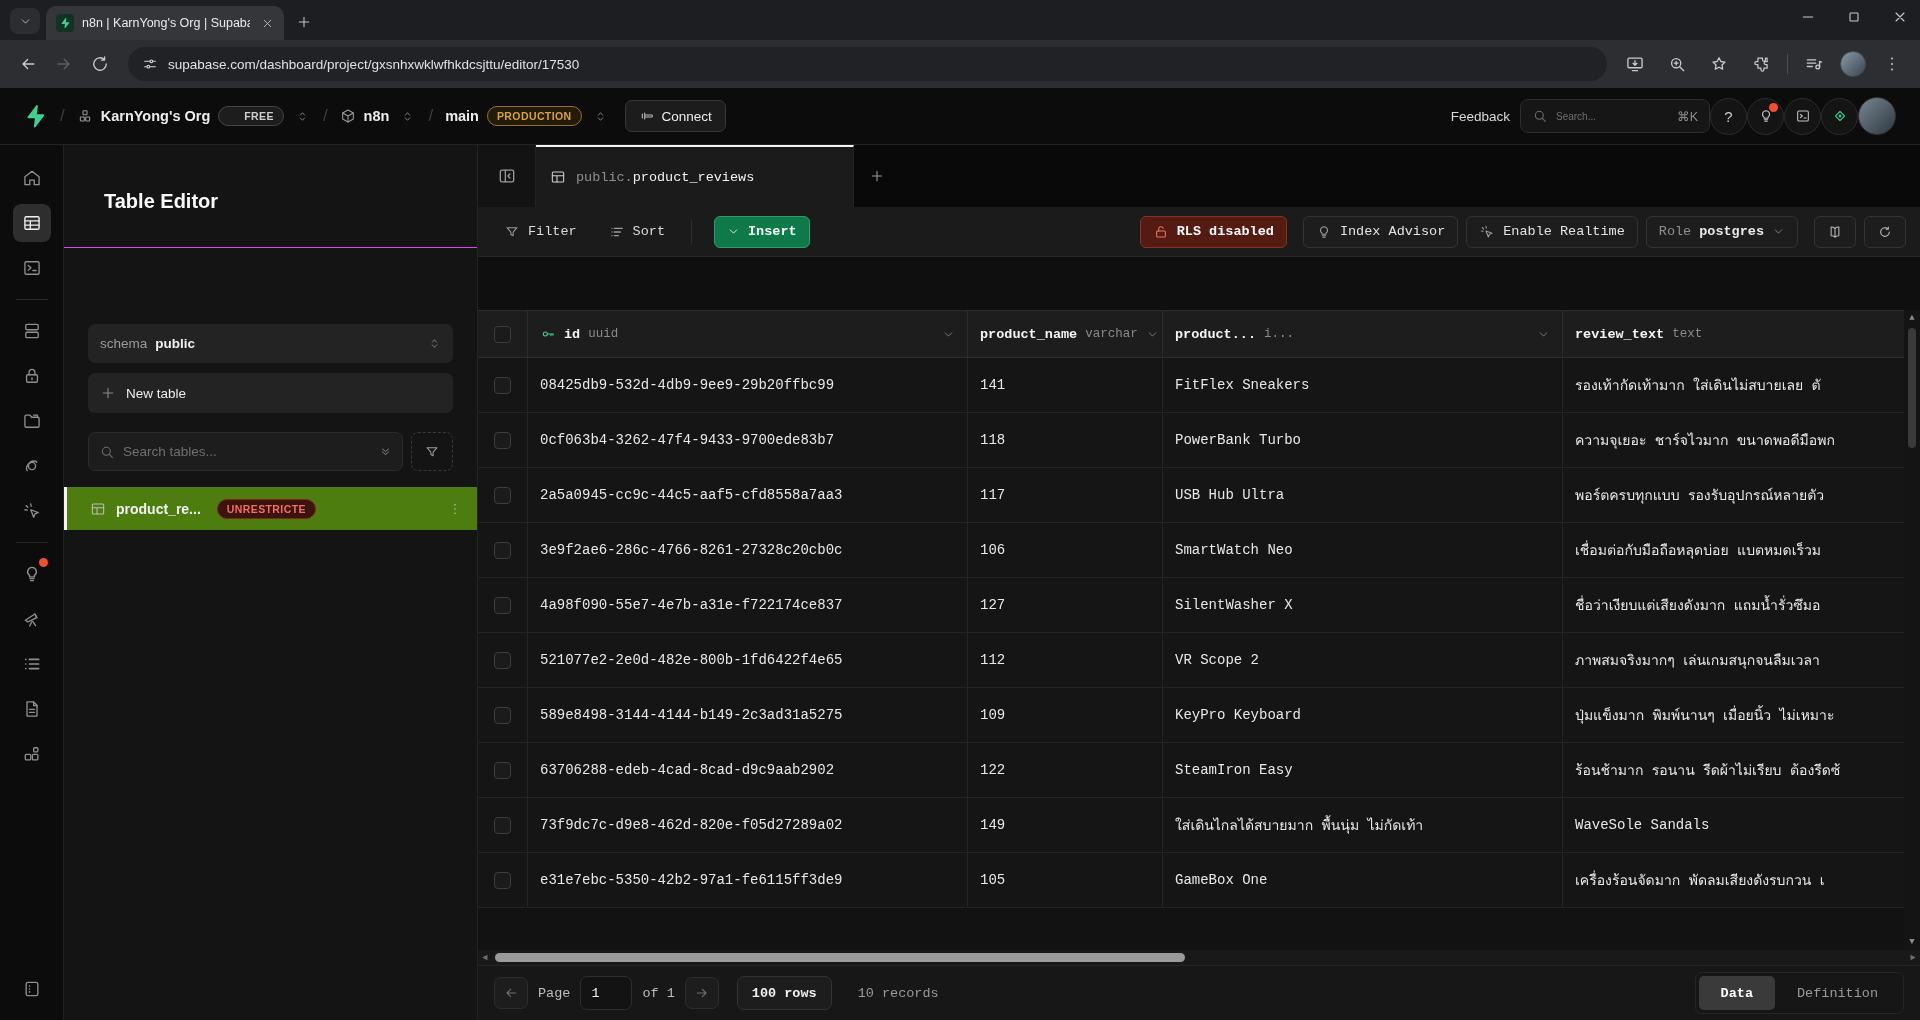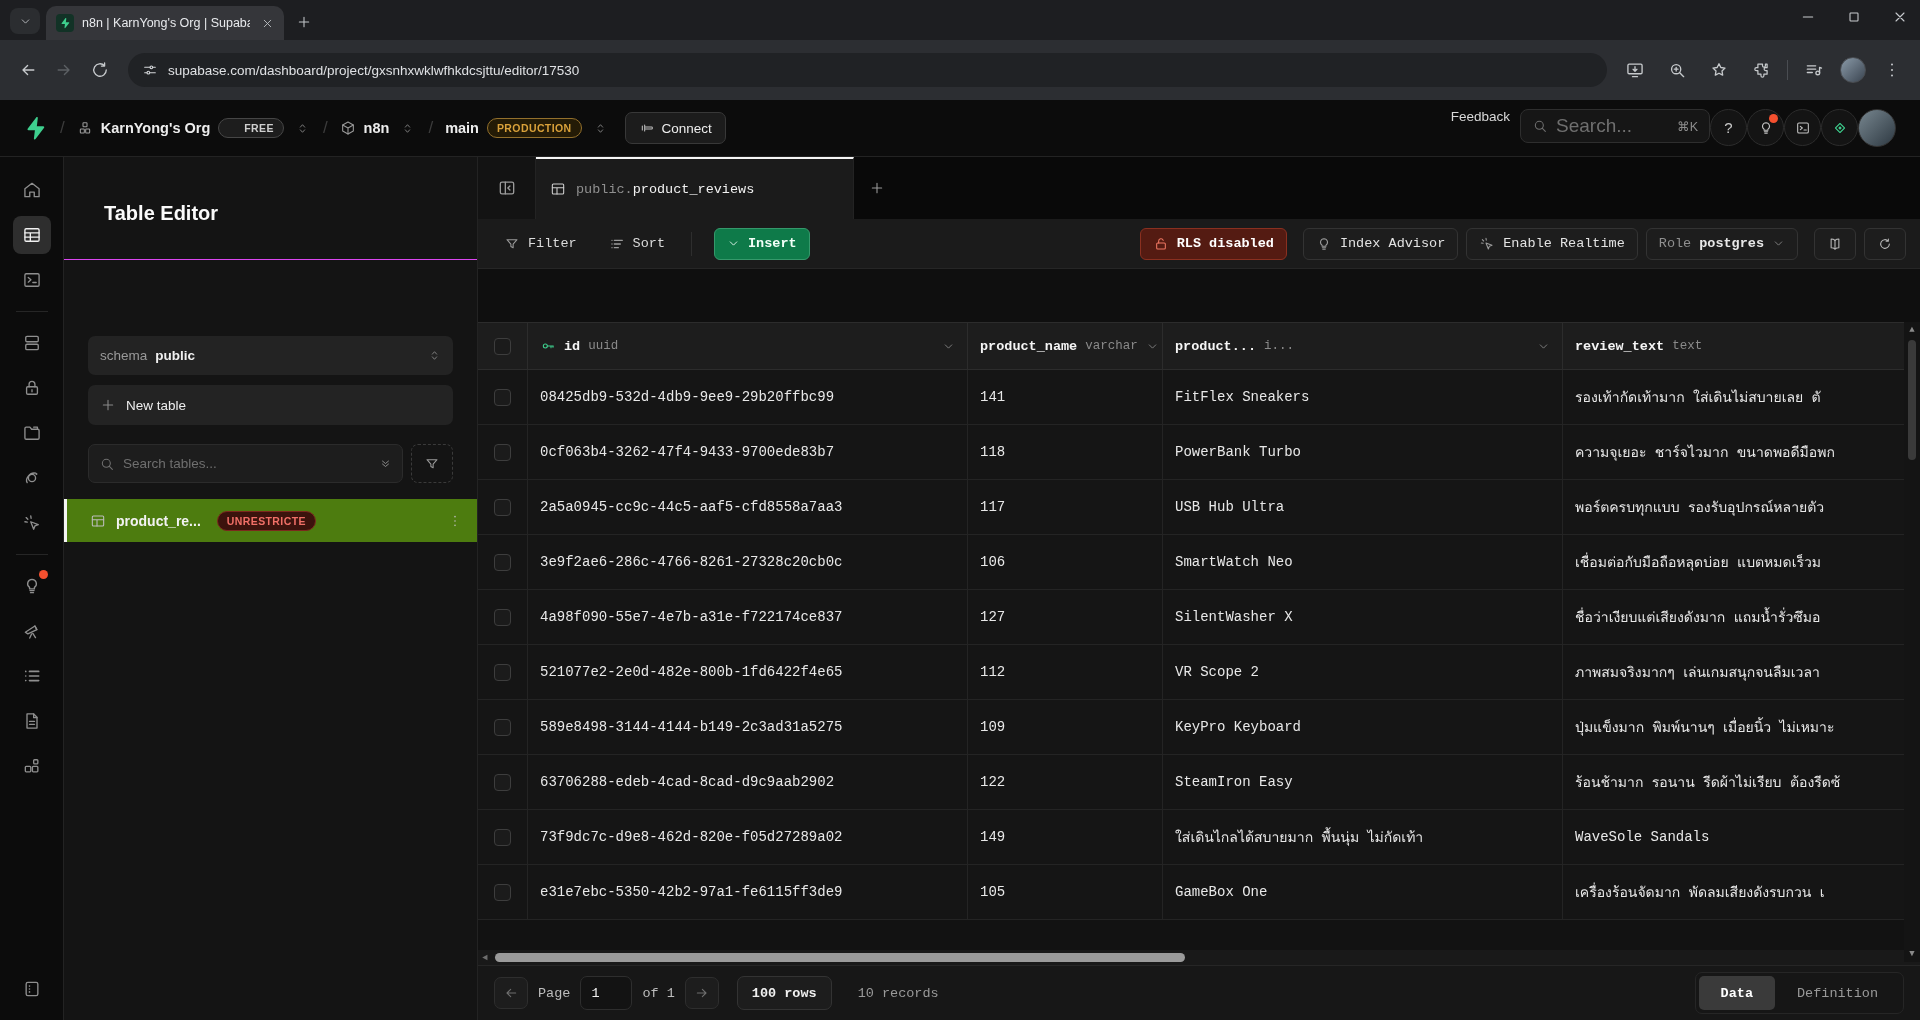--- a/index.html
+++ b/index.html
@@ -18,43 +18,43 @@
   .tabstrip { height:40px; background:#1d1e21; display:flex; align-items:flex-end; flex:none; position:relative; }
   .tab-search { width:30px; height:26px; margin:0 6px 6px 10px; border-radius:8px; display:flex; align-items:center; justify-content:center; color:#c2c5c9; background:#2b2d30; }
   .btab { width:238px; height:34px; background:#35363a; border-radius:10px 10px 0 0; display:flex; align-items:center; padding:0 8px 0 10px; gap:8px; }
   .btab-fav { width:18px; height:18px; border-radius:4px; background:#123226; display:flex; align-items:center; justify-content:center; flex:none; }
   .btab-title { flex:1; font-size:12.5px; color:#e8eaed; white-space:nowrap; overflow:hidden; }
   .btab-close { width:18px; height:18px; border-radius:50%; display:flex; align-items:center; justify-content:center; color:#c2c5c9; flex:none; }
   .newtab { width:28px; height:28px; margin:0 0 4px 6px; border-radius:50%; display:flex; align-items:center; justify-content:center; color:#c2c5c9; }
   .wincontrols { position:absolute; right:10px; top:0; height:34px; display:flex; align-items:center; gap:26px; color:#c9cccf; }
   .wincontrols .wc { width:20px; height:20px; display:flex; align-items:center; justify-content:center; }
 
-  .btoolbar { height:60px; background:#2c2e32; display:flex; align-items:center; padding:0 12px; gap:4px; flex:none; }
+  .btoolbar { height:48px; background:#2c2e32; display:flex; align-items:center; padding:0 12px; gap:4px; flex:none; }
   .navbtn { width:32px; height:32px; border-radius:50%; display:flex; align-items:center; justify-content:center; color:#c7cacd; }
   .navbtn.dim { color:#5c6064; }
   .omnibox { flex:1; height:34px; margin:0 8px; background:#202225; border-radius:17px; display:flex; align-items:center; padding:0 14px; gap:10px; color:#d3d6d9; }
   .omnibox .url { font-size:13.5px; color:#dfe1e4; }
   .b-actions { display:flex; align-items:center; gap:10px; color:#c7cacd; }
   .b-sep { width:1px; height:20px; background:#4a4d52; }
   .b-avatar { width:26px; height:26px; border-radius:50%; background:linear-gradient(135deg,#8a9aa8,#3a4450); border:1px solid #4a4d52; }
 
   
   .app-header { height:57px; background:#0c0c0c; border-bottom:1px solid #232323; display:flex; align-items:center; padding:0 24px 0 22px; gap:10px; flex:none; }
   .crumb-slash { color:#3c3c3c; font-size:17px; padding:0 2px; }
   .crumb { display:flex; align-items:center; gap:8px; color:#ededed; }
   .crumb .cname { font-weight:700; font-size:14.5px; white-space:nowrap; }
   .badge { font-size:10.5px; letter-spacing:.4px; padding:3px 9px; border-radius:999px; font-weight:700; }
   .badge.free { color:#cfcfcf; border:1px solid #464646; background:#1d1d1d;padding-left:25px; }
   .badge.prod { color:#d9a13a; border:1px solid #93702c; background:#241b06; }
   .updown { color:#8a8a8a; padding:2px; }
   .connect-btn { display:flex; align-items:center; gap:7px; height:32px; padding:0 13px; background:#1c1c1c; border:1px solid #383838; border-radius:7px; color:#ededed; font-size:13.5px; margin-left:6px; }
-  .hdr-right { margin-left:auto; display:flex; gap:0; }
+  .hdr-right { margin-left:auto; display:flex; align-items:center; gap:0; }
   .feedback { color:#d9d9d9; font-size:13.5px; padding:0 10px; }
   .hdr-search { width:190px; height:34px; border:1px solid #2e2e2e; background:#161616; border-radius:8px; display:flex; align-items:center; padding:0 11px; gap:8px; color:#6f6f6f; }
-  .hdr-search .ph { flex:1; font-size:19px; }
+  .hdr-search .ph { flex:1; font-size:10px; }
   .hdr-search .kbd { color:#8d8d8d; font-size:12.5px; }
   .circle-btn { width:37px; height:37px; border-radius:50%; border:1px solid #2c2c2c; background:#141414; display:flex; align-items:center; justify-content:center; color:#c3c3c3; position:relative; }
   .circle-btn .dot { position:absolute; top:4px; right:5px; width:9px; height:9px; border-radius:50%; background:#f4502f; }
   .hdr-avatar { width:38px; height:38px; border-radius:50%; background:linear-gradient(135deg,#77868f,#2e3942); border:1px solid #333; }
 
   
   .app-body { flex:1; display:flex; min-height:0; }
 
   .rail { width:64px; background:#0c0c0c; border-right:1px solid #232323; display:flex; flex-direction:column; align-items:center; padding:14px 0 12px; gap:7px; flex:none; }
   .rail-btn { width:38px; height:38px; border-radius:8px; display:flex; align-items:center; justify-content:center; color:#8f8f8f; position:relative; flex:none; }

